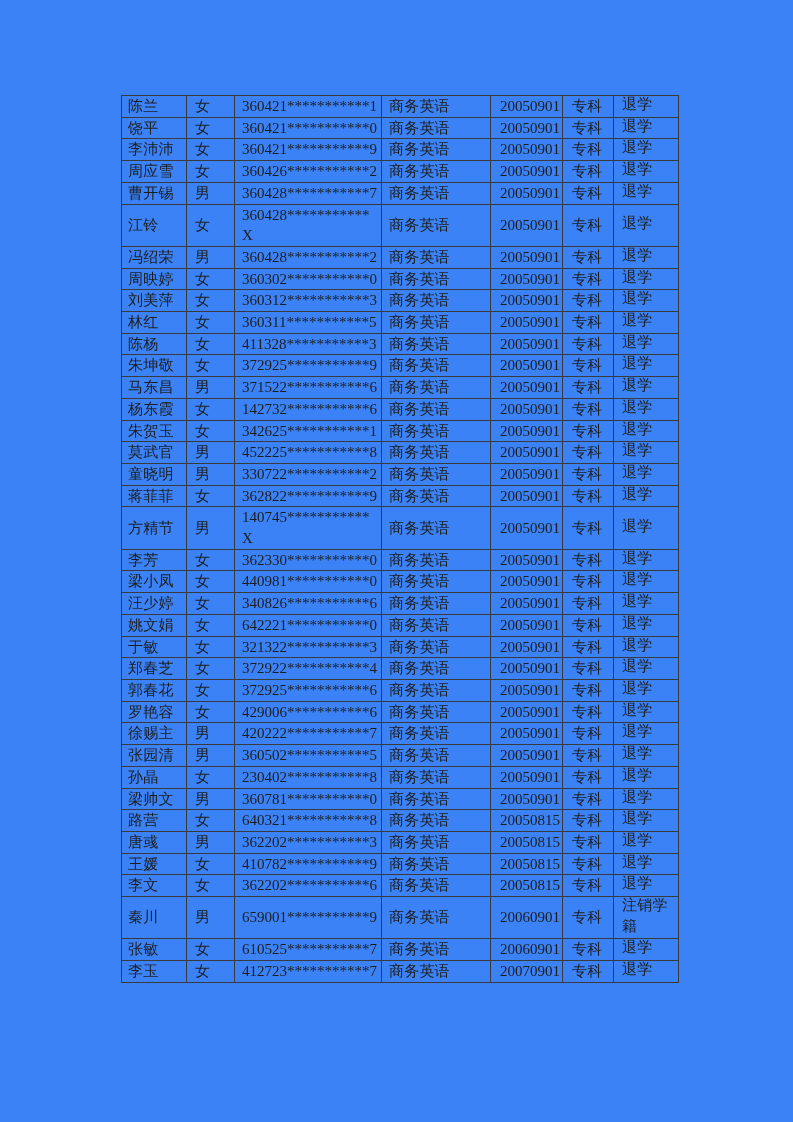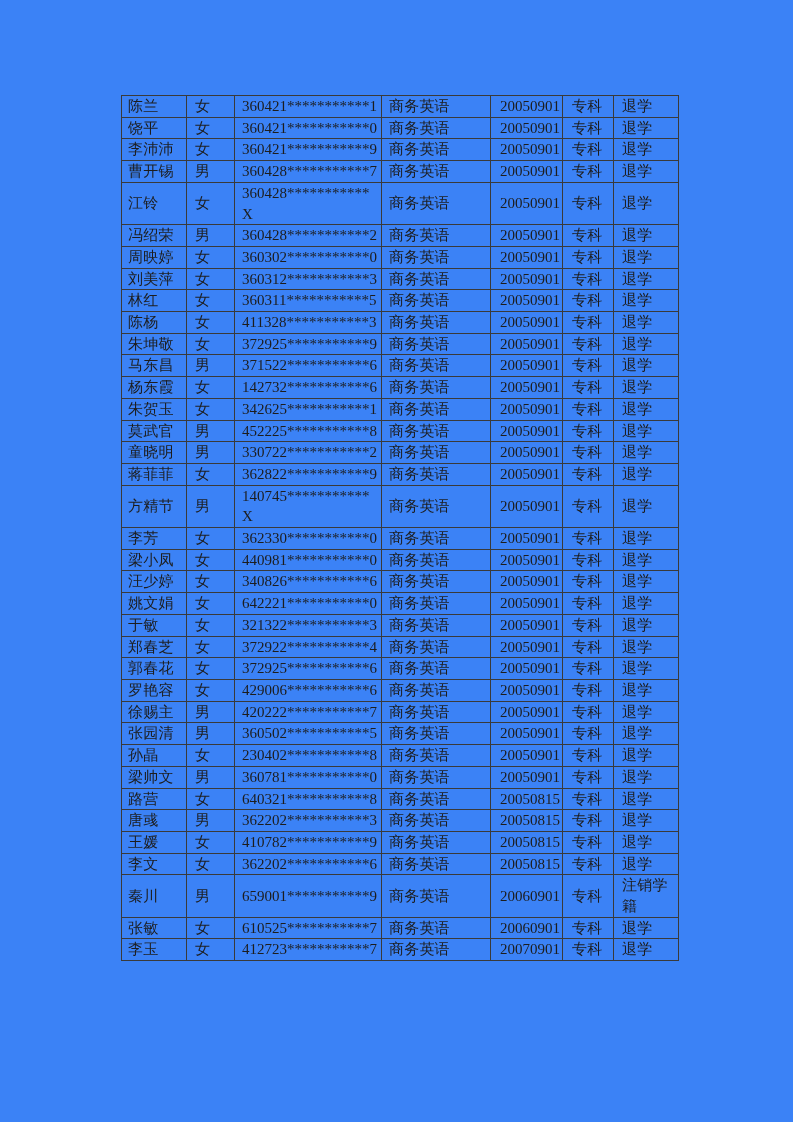--- a/index.html
+++ b/index.html
@@ -34,21 +34,21 @@
     word-break: break-all;
     overflow: hidden;
     text-align: left;
     letter-spacing: 0.2px;
   }
   table.roster td.col-name { padding-left: 6px; }
   table.roster td.col-id_number { padding-left: 7px; letter-spacing: 0; }
   table.roster td.col-major { padding-left: 7px; }
   table.roster td.col-enroll_date { padding-left: 9px; letter-spacing: 0; }
   table.roster td.col-level { padding-left: 9px; }
-  table.roster td.col-status { padding-left: 8px; padding-right: 4px; }
+  table.roster td.col-status { padding-left: 8px; padding-right: 4px; font-family: Liberation Mono, monospace; }
 </style>
 </head>
 <body>
 
 <div class="page">
   <table class="roster">
     <colgroup>
         <col style="width: 65px;">
         <col style="width: 48px;">
         <col style="width: 147px;">
@@ -79,20 +79,29 @@
         <tr>
           <td class="col-name">李沛沛</td>
           <td class="col-gender">女</td>
           <td class="col-id_number">360421***********9</td>
           <td class="col-major">商务英语</td>
           <td class="col-enroll_date">20050901</td>
           <td class="col-level">专科</td>
           <td class="col-status">退学</td>
         </tr>
         <tr>
+          <td class="col-name">周应雪</td>
+          <td class="col-gender">女</td>
+          <td class="col-id_number">360426***********2</td>
+          <td class="col-major">商务英语</td>
+          <td class="col-enroll_date">20050901</td>
+          <td class="col-level">专科</td>
+          <td class="col-status">退学</td>
+        </tr>
+        <tr>
           <td class="col-name">曹开锡</td>
           <td class="col-gender">男</td>
           <td class="col-id_number">360428***********7</td>
           <td class="col-major">商务英语</td>
           <td class="col-enroll_date">20050901</td>
           <td class="col-level">专科</td>
           <td class="col-status">退学</td>
         </tr>
         <tr>
           <td class="col-name">江铃</td>

